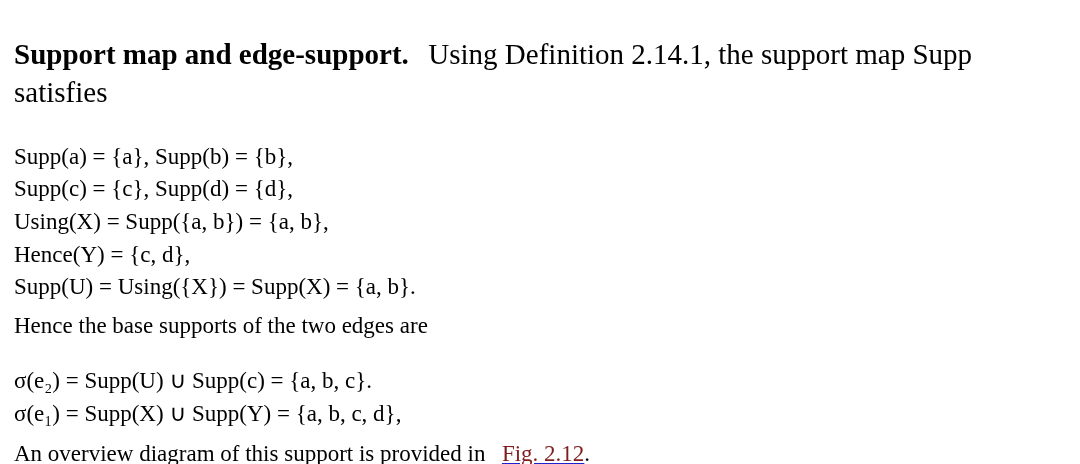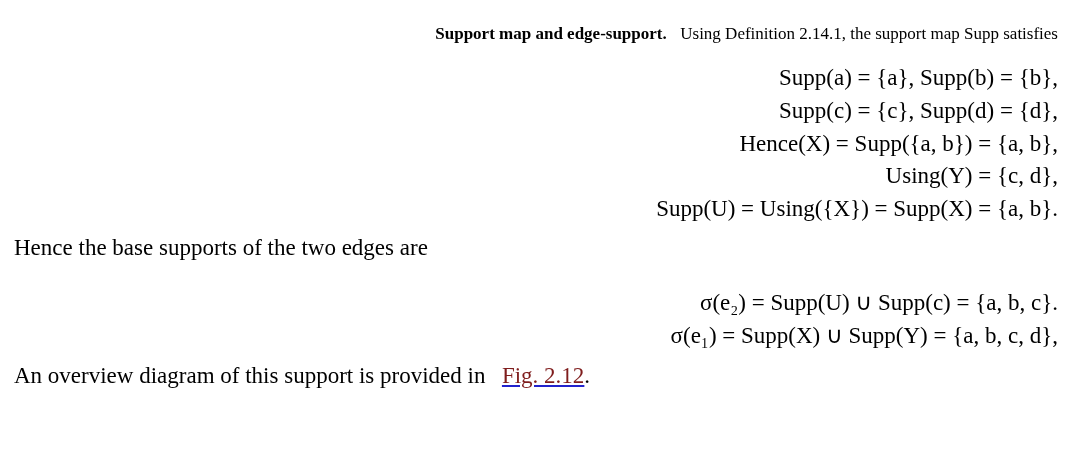--- a/index.html
+++ b/index.html
@@ -14,36 +14,36 @@
     color: #000000;
     overflow: hidden;
   }
   .page {
     width: 1080px;
     height: 464px;
     box-sizing: border-box;
     padding: 6px 22px 0 14px;
   }
   .para {
-    font-size: 17px;
+    font-size: 29px;
     line-height: 1.32;
-    text-align: right;
+    text-align: left;
   }
   .lead-title {
     font-weight: bold;
     font-family: "Liberation Serif", serif;
   }
   .math {
     font-family: "Liberation Serif", serif;
   }
   .eqblock {
     margin: 4px 0 0 0;
   }
   .eqline {
-    text-align: right;
+    text-align: left;
     font-size: 23px;
     line-height: 1.42;
     white-space: nowrap;
   }
   .textline {
     font-size: 23px;
     line-height: 1.40;
     margin-top: 6px;
   }
   .textline.tight {
@@ -75,25 +75,25 @@
 
     <div class="eqline">
       <span class="math">Supp(a) = {a},  Supp(b) = {b},</span>
     </div>
 
     <div class="eqline">
       <span class="math">Supp(c) = {c},  Supp(d) = {d},</span>
     </div>
 
     <div class="eqline">
-      <span class="math">Hence(X) = Supp({a, b}) = {a, b},</span>
+      <span class="math">Using(X) = Supp({a, b}) = {a, b},</span>
     </div>
 
     <div class="eqline">
-      <span class="math">Using(Y) = {c, d},</span>
+      <span class="math">Hence(Y) = {c, d},</span>
     </div>
 
     <div class="eqline">
       <span class="math">Supp(U) = Using({X}) = Supp(X) = {a, b}.</span>
     </div>
 
   </div>
 
   <p class="textline">Hence the base supports of the two edges are</p>
 

